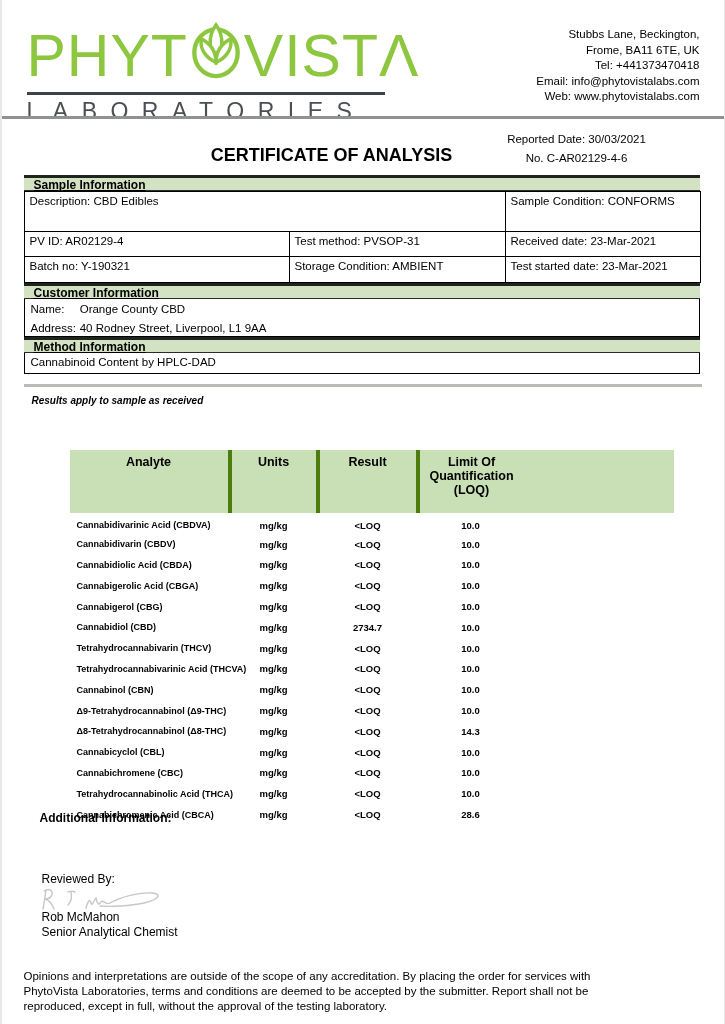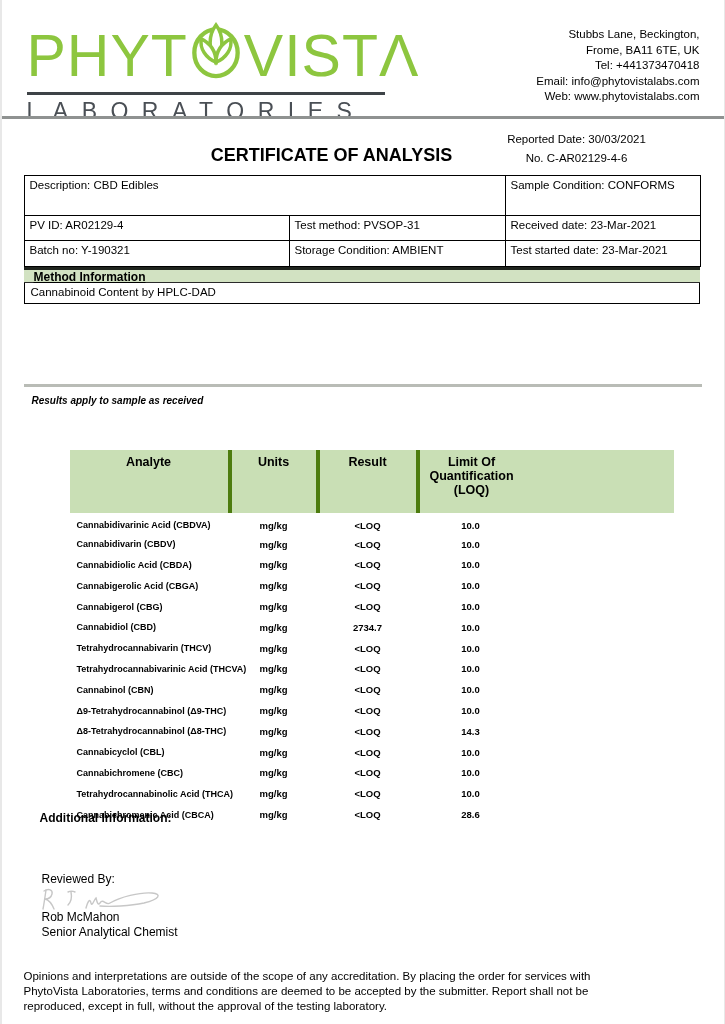--- a/index.html
+++ b/index.html
@@ -107,20 +107,21 @@
   <div class="header-rule"></div>
 
   <div class="report-meta">
     <div>Reported Date: 30/03/2021</div>
     <div>No. C-AR02129-4-6</div>
   </div>
   <div class="doc-title">CERTIFICATE OF ANALYSIS</div>
 
   <div class="info-wrap">
 
+    <div class="section-bar">Sample Information</div>
     <table class="info-table">
       <colgroup>
           <col style="width:265px">
           <col style="width:216px">
           <col style="width:195px">
         </colgroup>
       <tbody>
           <tr class="row-a">
         <td colspan="2">Description: CBD Edibles</td>
         <td class="vmid">Sample Condition: CONFORMS</td>
@@ -131,20 +132,31 @@
         <td>Received date: 23-Mar-2021</td>
       </tr>
       <tr class="row-c">
         <td>Batch no: Y-190321</td>
         <td>Storage Condition: AMBIENT</td>
         <td>Test started date: 23-Mar-2021</td>
       </tr>
     </tbody>
       </table>
 
+    <div class="section-bar">Customer Information</div>
+    <div class="cust-box">
+      <div class="cust-line">
+        <span class="cust-label">Name:</span>
+        <span>Orange County CBD</span>
+      </div>
+      <div class="cust-line">
+        <span class="cust-label">Address:</span>
+        <span>40 Rodney Street, Liverpool, L1 9AA</span>
+      </div>
+    </div>
 
     <div class="section-bar">Method Information</div>
     <div class="method-box">Cannabinoid Content by HPLC-DAD</div>
   </div>
 
   <div class="grey-rule"></div>
   <div class="results-note">Results apply to sample as received</div>
 
   <div class="results-wrap">
     <table class="results">

